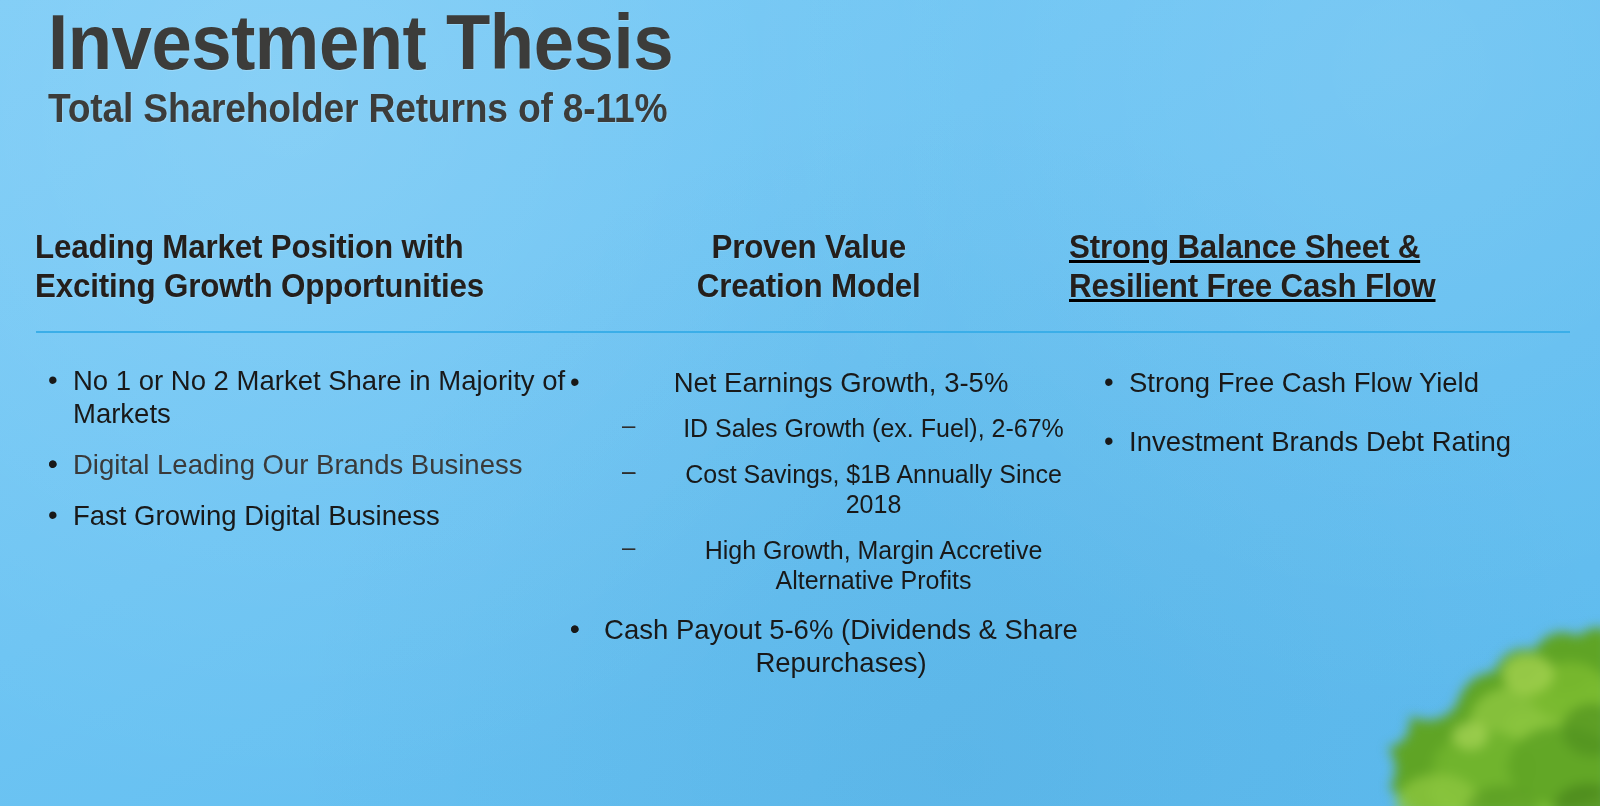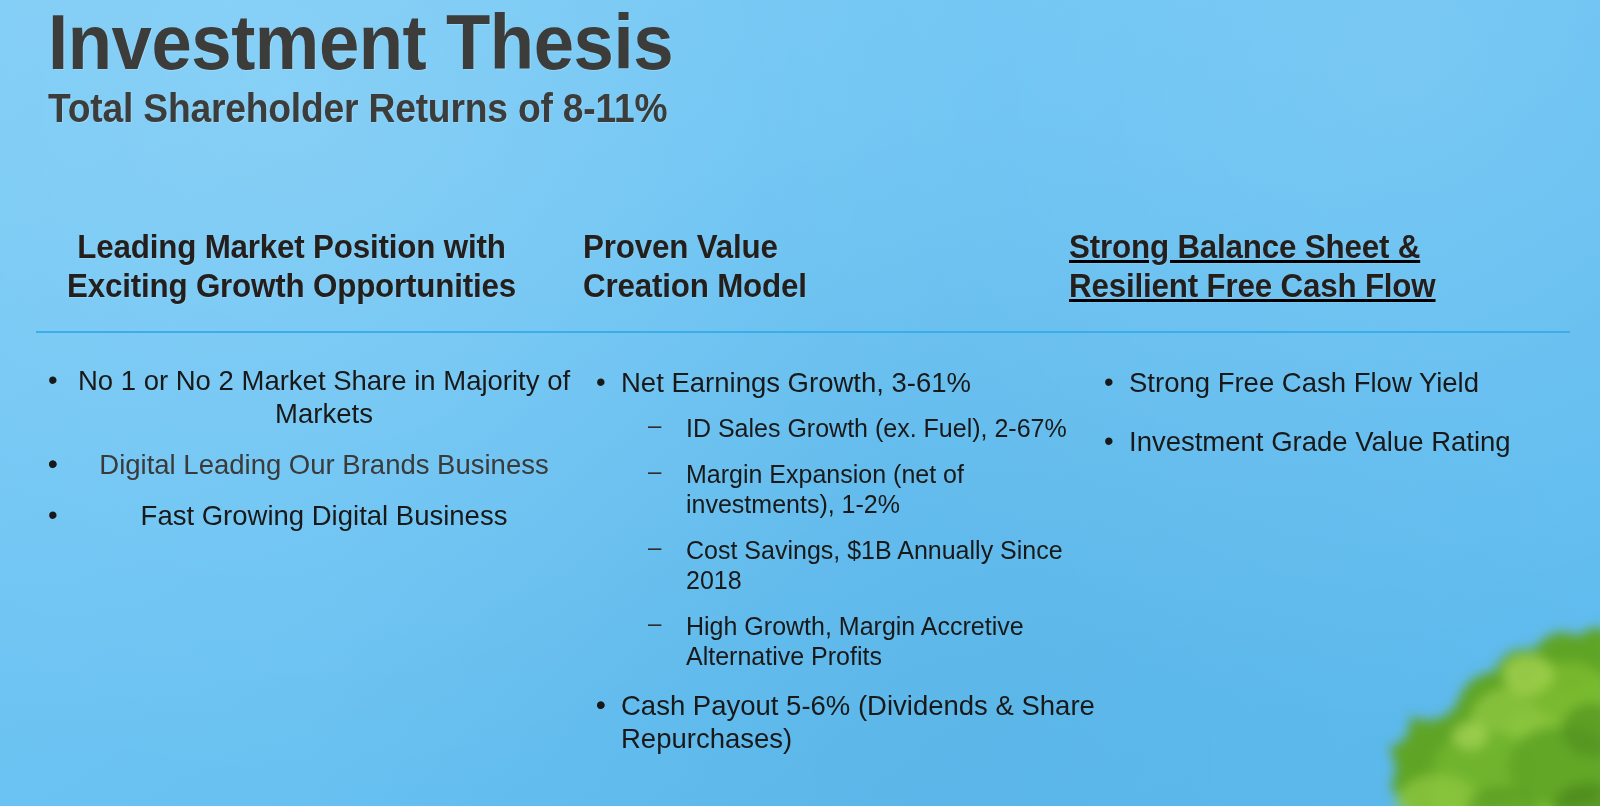--- a/index.html
+++ b/index.html
@@ -99,22 +99,22 @@
     position: absolute;
     left: 0;
     top: 228px;
     width: 1600px;
     z-index: 3;
   }
   .column {
     position: absolute;
     top: 0;
   }
-  .col-1 { left: 35px;   width: 540px; text-align: center; }
-  .col-2 { left: 583px;  width: 530px; }
+  .col-1 { left: 35px;   width: 540px; }
+  .col-2 { left: 557px;  width: 530px; text-align: center; }
   .col-3 { left: 1069px; width: 470px; text-decoration: underline; }
 
   .col-heading {
     margin: 0;
     font-family: "Liberation Sans Narrow", "Liberation Sans", "DejaVu Sans Condensed", sans-serif;
     font-weight: bold;
     font-size: 33px;
     line-height: 1.18;
     letter-spacing: -0.2px;
     color: #241F1C;
@@ -241,29 +241,28 @@
         </li>
       </ul>
     </div>
 
     <div class="column col-2">
       <h3 class="col-heading">Proven Value
 Creation Model</h3>
       <ul class="bullet-list">
         <li class="b1">
           <span class="mark">•</span>
-          <span>Net Earnings Growth, 3-61%</span>
+          <span>Net Earnings Growth, 3-5%</span>
           <ul class="sub-list">
             <li class="b2">
               <span class="mark">–</span>
               <span>ID Sales Growth (ex. Fuel), 2-67%</span>
             </li>
             <li class="b2">
               <span class="mark">–</span>
-              <span>Margin Expansion (net of investments), 1-2%</span>
             </li>
             <li class="b2">
               <span class="mark">–</span>
               <span>Cost Savings, $1B Annually Since 2018</span>
             </li>
             <li class="b2">
               <span class="mark">–</span>
               <span>High Growth, Margin Accretive Alternative Profits</span>
             </li>
           </ul>
@@ -281,19 +280,19 @@
     <div class="column col-3">
       <h3 class="col-heading">Strong Balance Sheet &amp;
 Resilient Free Cash Flow</h3>
       <ul class="bullet-list">
         <li class="b1">
           <span class="mark">•</span>
           <span>Strong Free Cash Flow Yield</span>
         </li>
         <li class="b1">
           <span class="mark">•</span>
-          <span>Investment Grade Value Rating</span>
+          <span>Investment Brands Debt Rating</span>
         </li>
       </ul>
     </div>
 
   </div>
 </div>
 
 </body></html>

